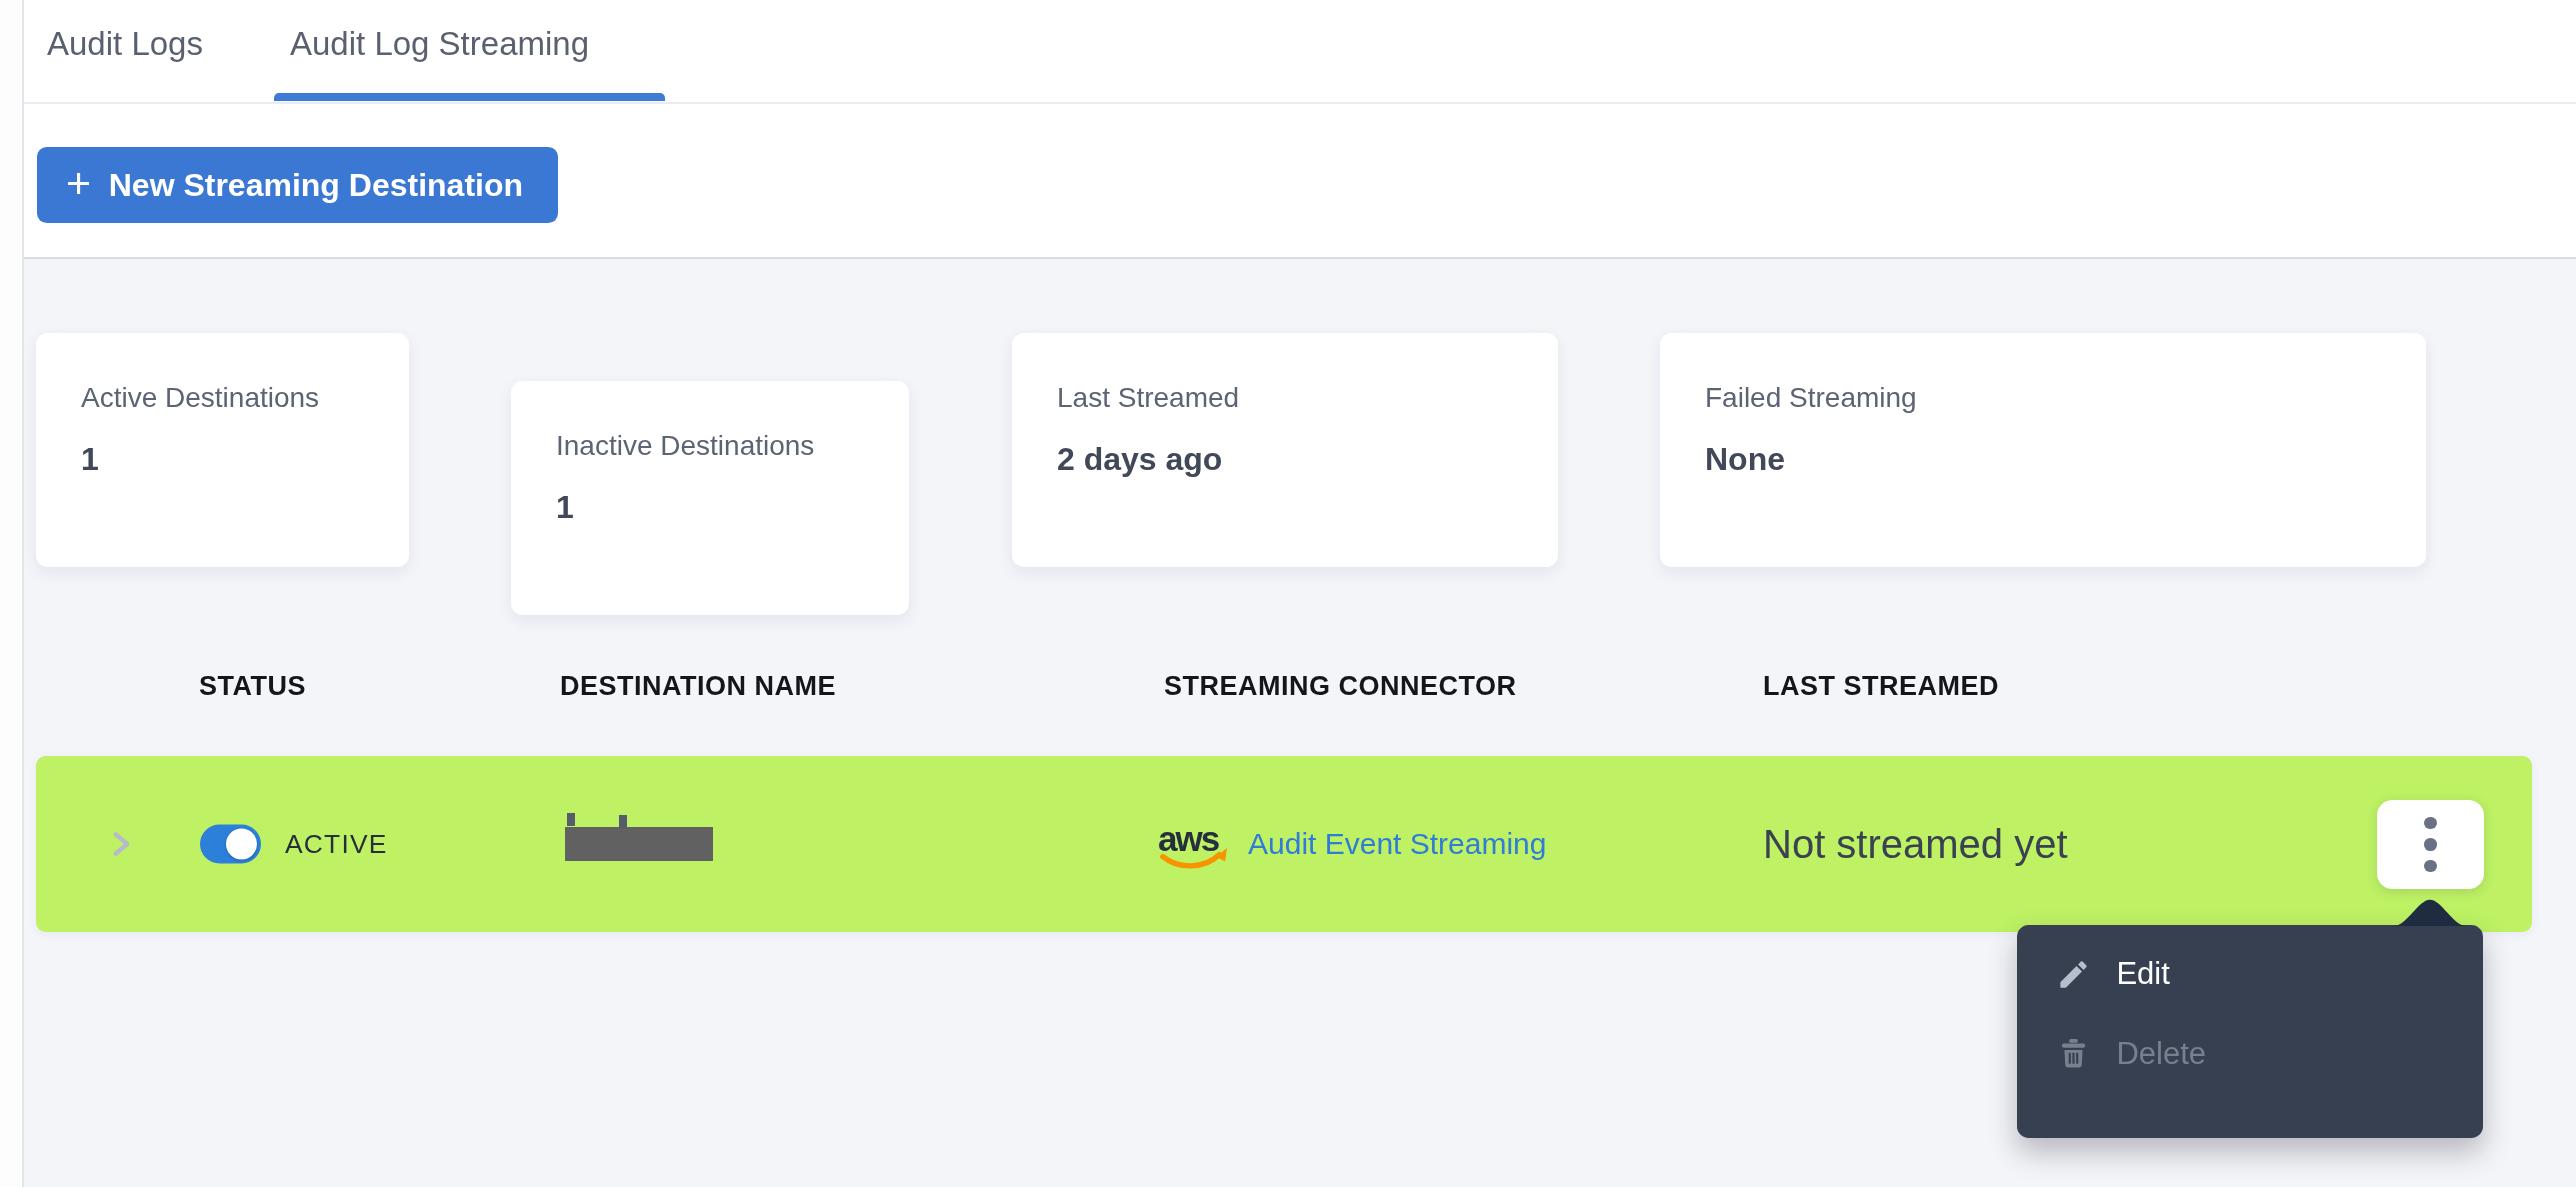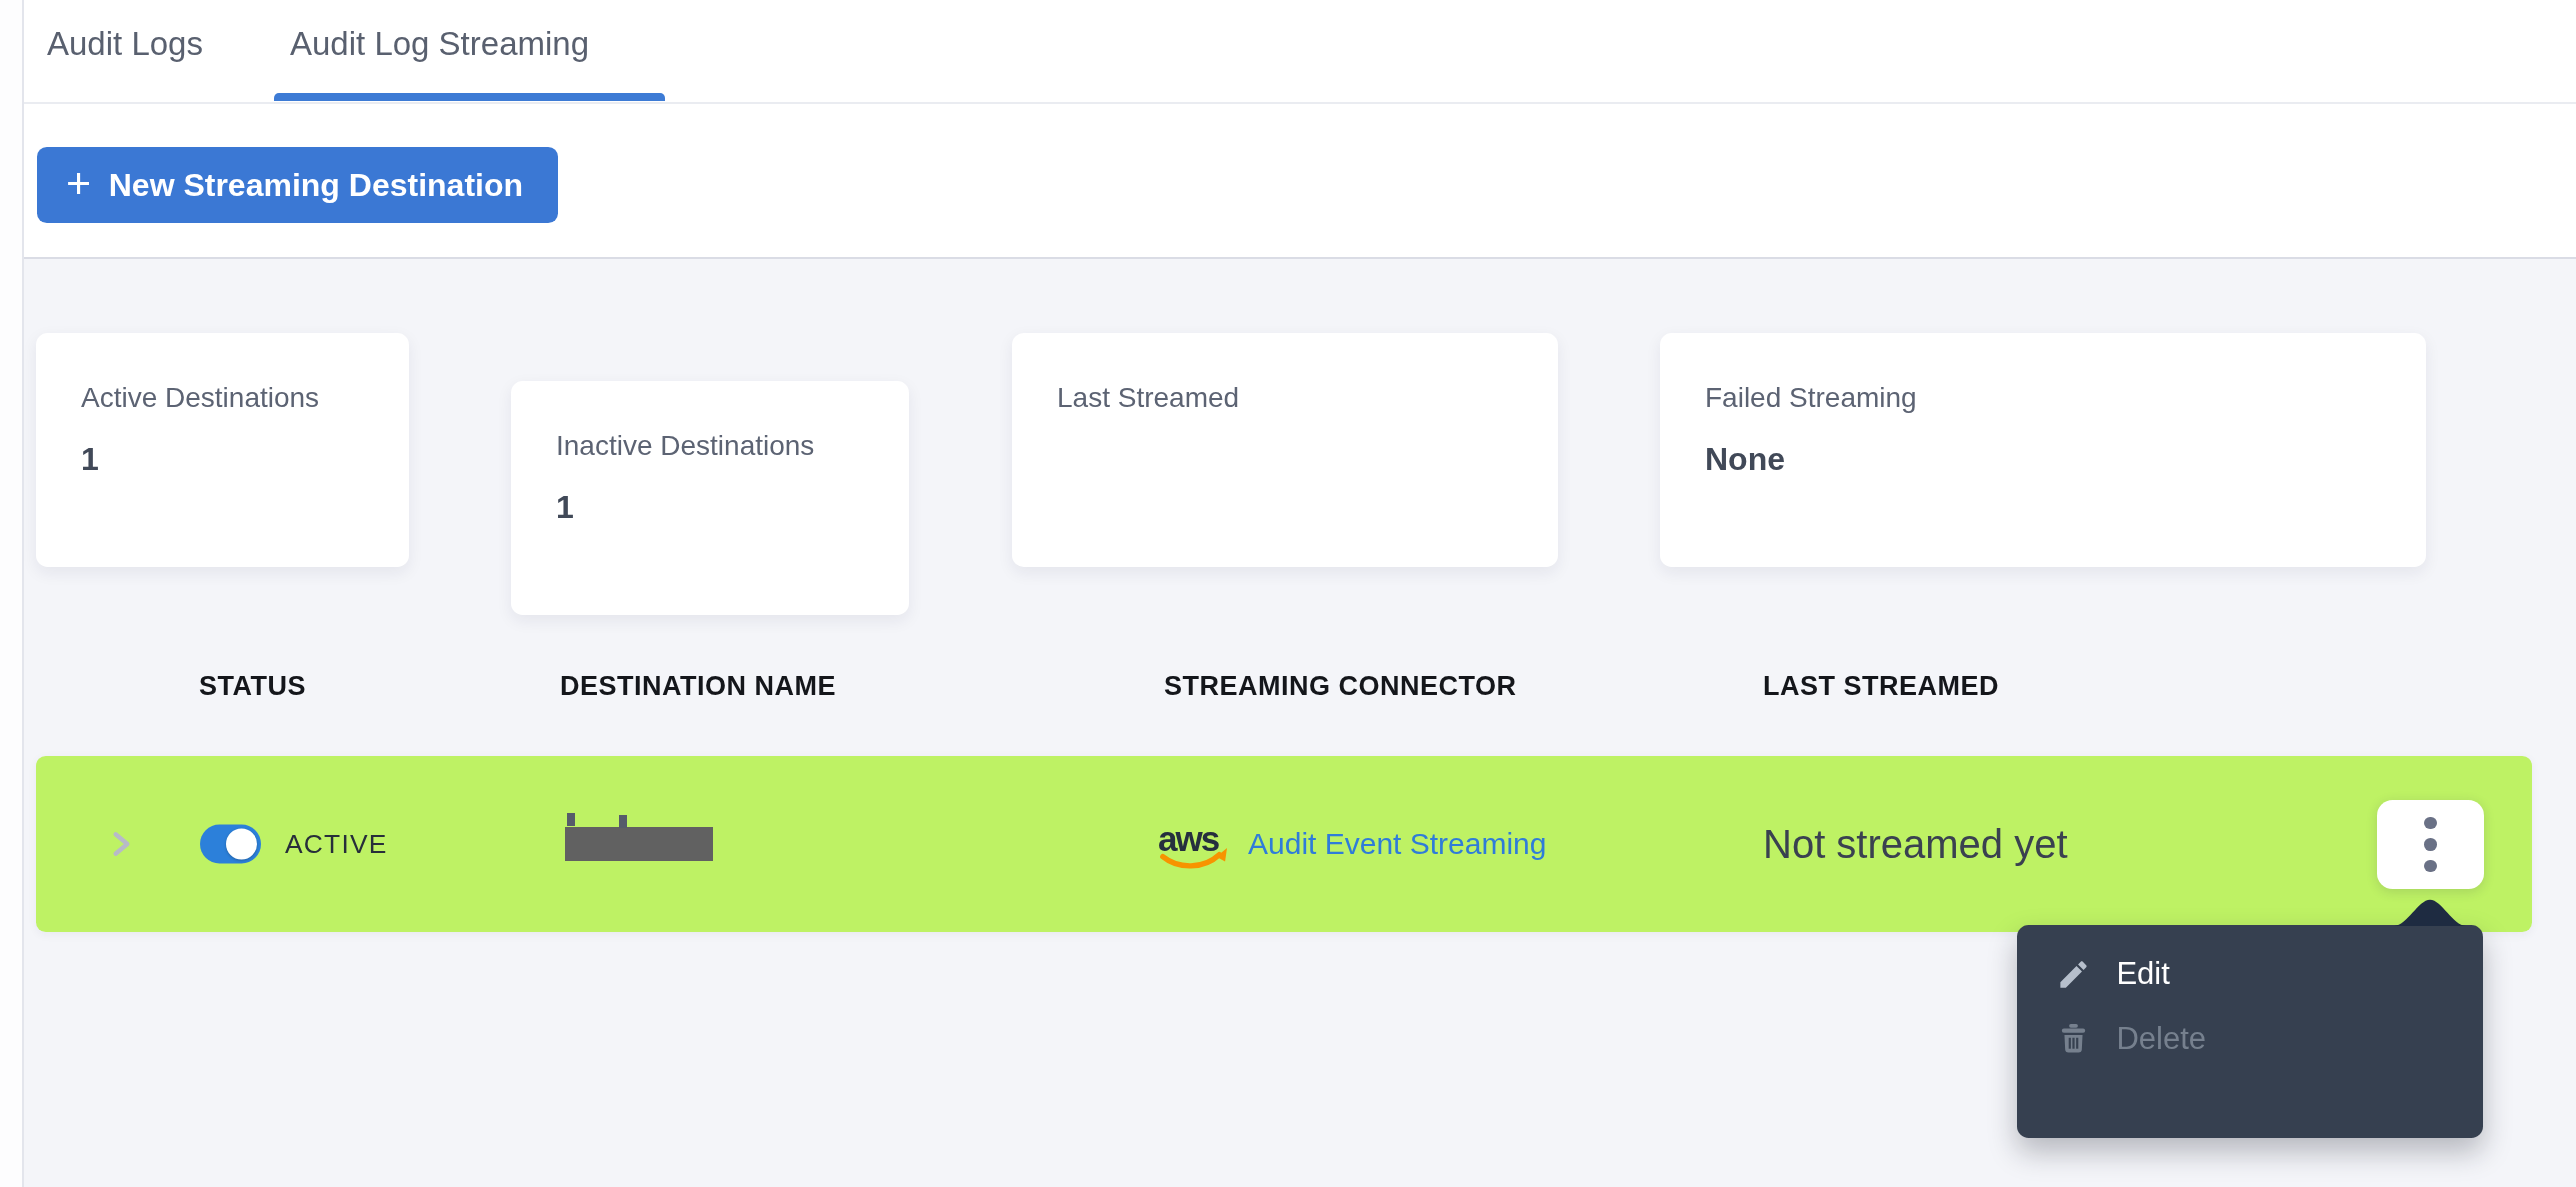--- a/index.html
+++ b/index.html
@@ -65,21 +65,21 @@
     border:none; border-radius:15.6px; box-shadow:0 2.9px 11.7px rgba(30,35,70,0.14); cursor:pointer;
     display:flex; flex-direction:column; align-items:center; justify-content:center; gap:8.8px; }
   .kebab-dot { width:12.7px; height:12.7px; border-radius:50%; background:#6a7186; }
 
   
   .menu-caret { position:absolute; left:2392px; top:896px; z-index:11; }
   .menu { position:absolute; left:2017px; top:925px; width:466px; height:213px; background:#364050;
     border-radius:11.7px; box-shadow:0 13.7px 29px rgba(20,25,40,0.28); z-index:10; }
   .menu-item { position:absolute; left:39px; height:51px; display:flex; align-items:center; gap:25.4px; cursor:pointer; }
   .menu-item-edit { top:23.5px; }
-  .menu-item-delete { top:88px; }
+  .menu-item-delete { top:103px; }
   .menu-item .mi-label { font-size:31px; }
   .menu-item-edit .mi-label { color:#ffffff; }
   .menu-item-delete .mi-label { color:#76808e; }
 </style>
 </head>
 <body>
 
 <div class="page">
 
   <div class="main-bg"></div>
@@ -103,20 +103,21 @@
   <div class="card card-1">
     <div class="card-label">Active Destinations</div>
     <div class="card-value">1</div>
   </div>
   <div class="card card-2">
     <div class="card-label">Inactive Destinations</div>
     <div class="card-value">1</div>
   </div>
   <div class="card card-3">
     <div class="card-label">Last Streamed</div>
+    <div class="card-value">2 days ago</div>
   </div>
   <div class="card card-4">
     <div class="card-label">Failed Streaming</div>
     <div class="card-value">None</div>
   </div>
 
   <div class="th th-status">STATUS</div>
   <div class="th th-name">DESTINATION NAME</div>
   <div class="th th-connector">STREAMING CONNECTOR</div>
   <div class="th th-last">LAST STREAMED</div>

